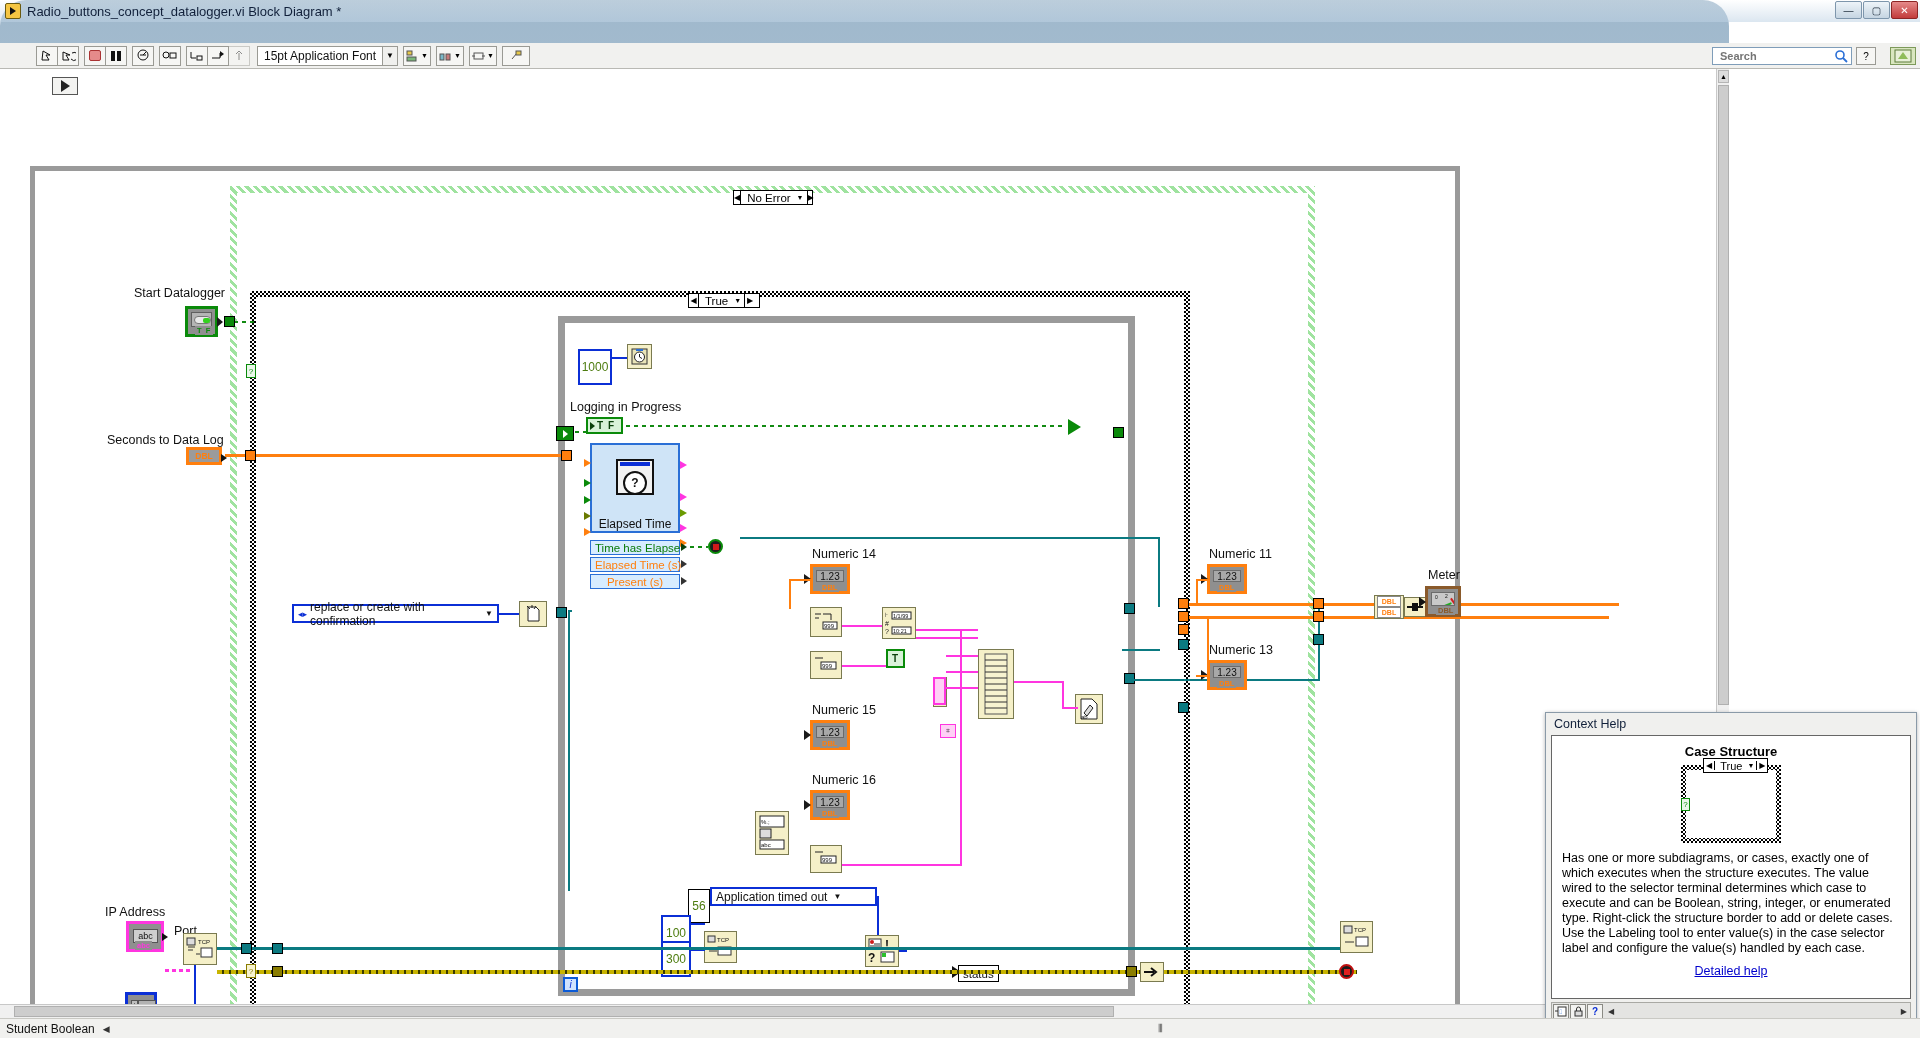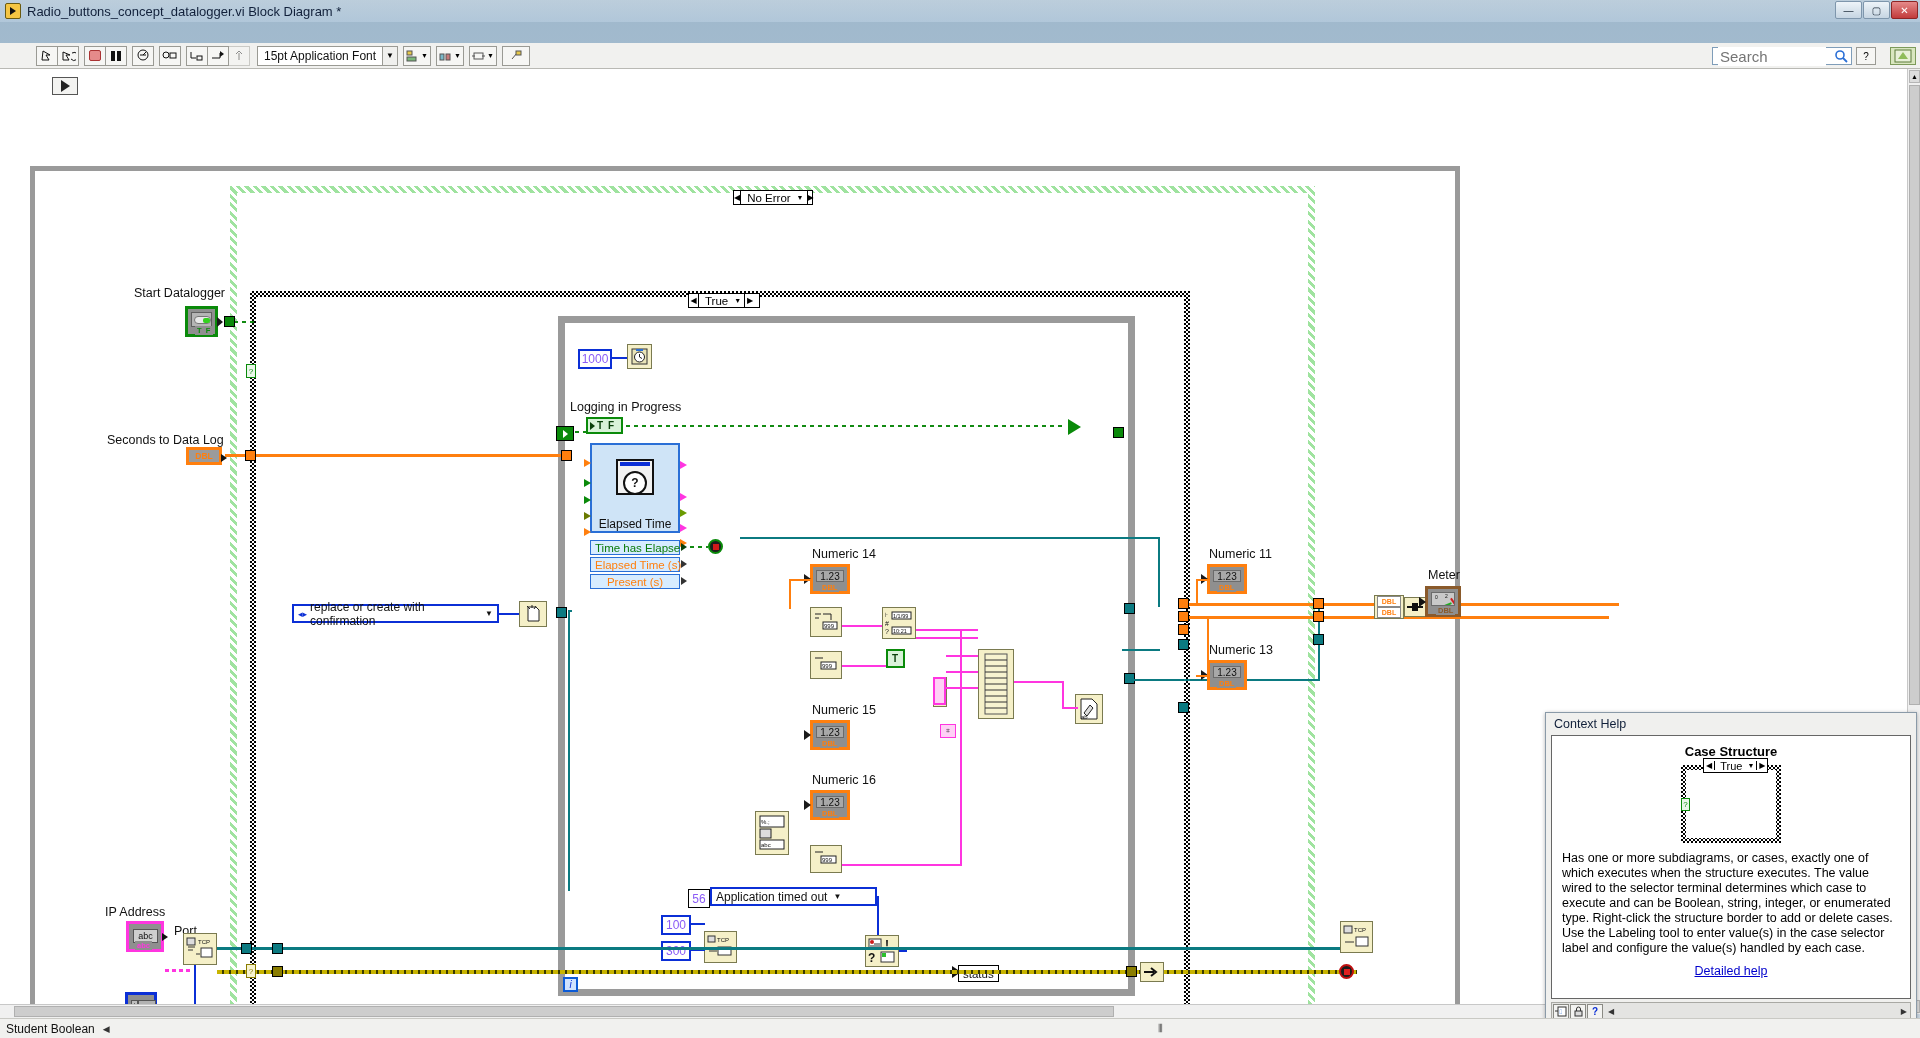--- a/index.html
+++ b/index.html
@@ -5,22 +5,23 @@
   * { box-sizing: border-box; }
   html, body {
     margin: 0; padding: 0;
     width: 1920px; height: 1038px;
     overflow: hidden;
     font-family: "Liberation Sans", sans-serif;
     background: #ffffff;
   }
   #app {
     position: relative;
-    width: 1920px; height: 1038px;
+    width: 1729px; height: 1038px;
     background: linear-gradient(180deg,#9fb8cc 0%, #b9cbda 40%, #cfdbe6 100%);
+    border-radius: 26px;
   }
 
   
   .titlebar {
     position: absolute; left:0; top:0; width:1920px; height:22px;
     background: linear-gradient(180deg, rgba(255,255,255,0.30), rgba(190,210,228,0.55));
     display:flex; align-items:center;
   }
   .titlebar .tb-icon {
     width:16px;height:16px;margin-left:5px;margin-right:6px;
@@ -78,21 +79,21 @@
   .cbtn{
     margin-left:5px;height:20px;min-width:28px;border:1px solid #9a9a94;background:#f6f6f4;
     display:flex;align-items:center;justify-content:center;gap:2px;font-size:9px;padding:0 2px;
   }
   .searchbox{
     position:absolute;right:68px;top:4px;width:140px;height:18px;
     border:1px solid #7f9db9;background:#fff;display:flex;align-items:center;
     padding-left:5px;
   }
   .searchbox input{
-    border:0;outline:0;font-size:15px;width:108px;color:#777;font-family:"Liberation Sans",sans-serif;
+    border:0;outline:0;font-size:11px;width:108px;color:#777;font-family:"Liberation Sans",sans-serif;font-weight:bold;
   }
   .srch-ico{width:14px;height:14px;position:relative;margin-left:auto;margin-right:3px;}
   .tb-right-btn{position:absolute;top:4px;width:20px;height:18px;border:1px solid #9a9a94;background:#f6f6f4;
     display:flex;align-items:center;justify-content:center;font-size:10px;}
 
   
   .canvas{
     position:absolute;left:0;top:69px;width:1908px;height:945px;
     background:#ffffff;overflow:hidden;
   }
@@ -287,21 +288,21 @@
   .enumconst{
     position:absolute;border:2px solid #0b2fd6;background:#fff;height:19px;
     display:flex;align-items:center;font-size:12px;color:#111;padding:0 4px;
   }
   .enumconst .ec-drop{font-size:8px;margin-left:6px;}
   .enumconst .ec-lr{font-size:9px;margin-right:3px;color:#0b2fd6;}
 
   
   .numconst{
     position:absolute;border:2px solid #0b2fd6;background:#fff;height:19px;
-    display:flex;align-items:center;justify-content:center;font-size:12px;color:#8b5cf6;padding:8px 3px;
+    display:flex;align-items:center;justify-content:center;font-size:12px;color:#4d7c0f;padding:16px 3px;
   }
   
   .numconst.k{border:1px solid #000;}
 
   
   .statusbox{
     position:absolute;border:1px solid #000;background:#fff;height:17px;
     display:flex;align-items:center;font-size:11.5px;padding:0 4px;color:#111;
   }
 

